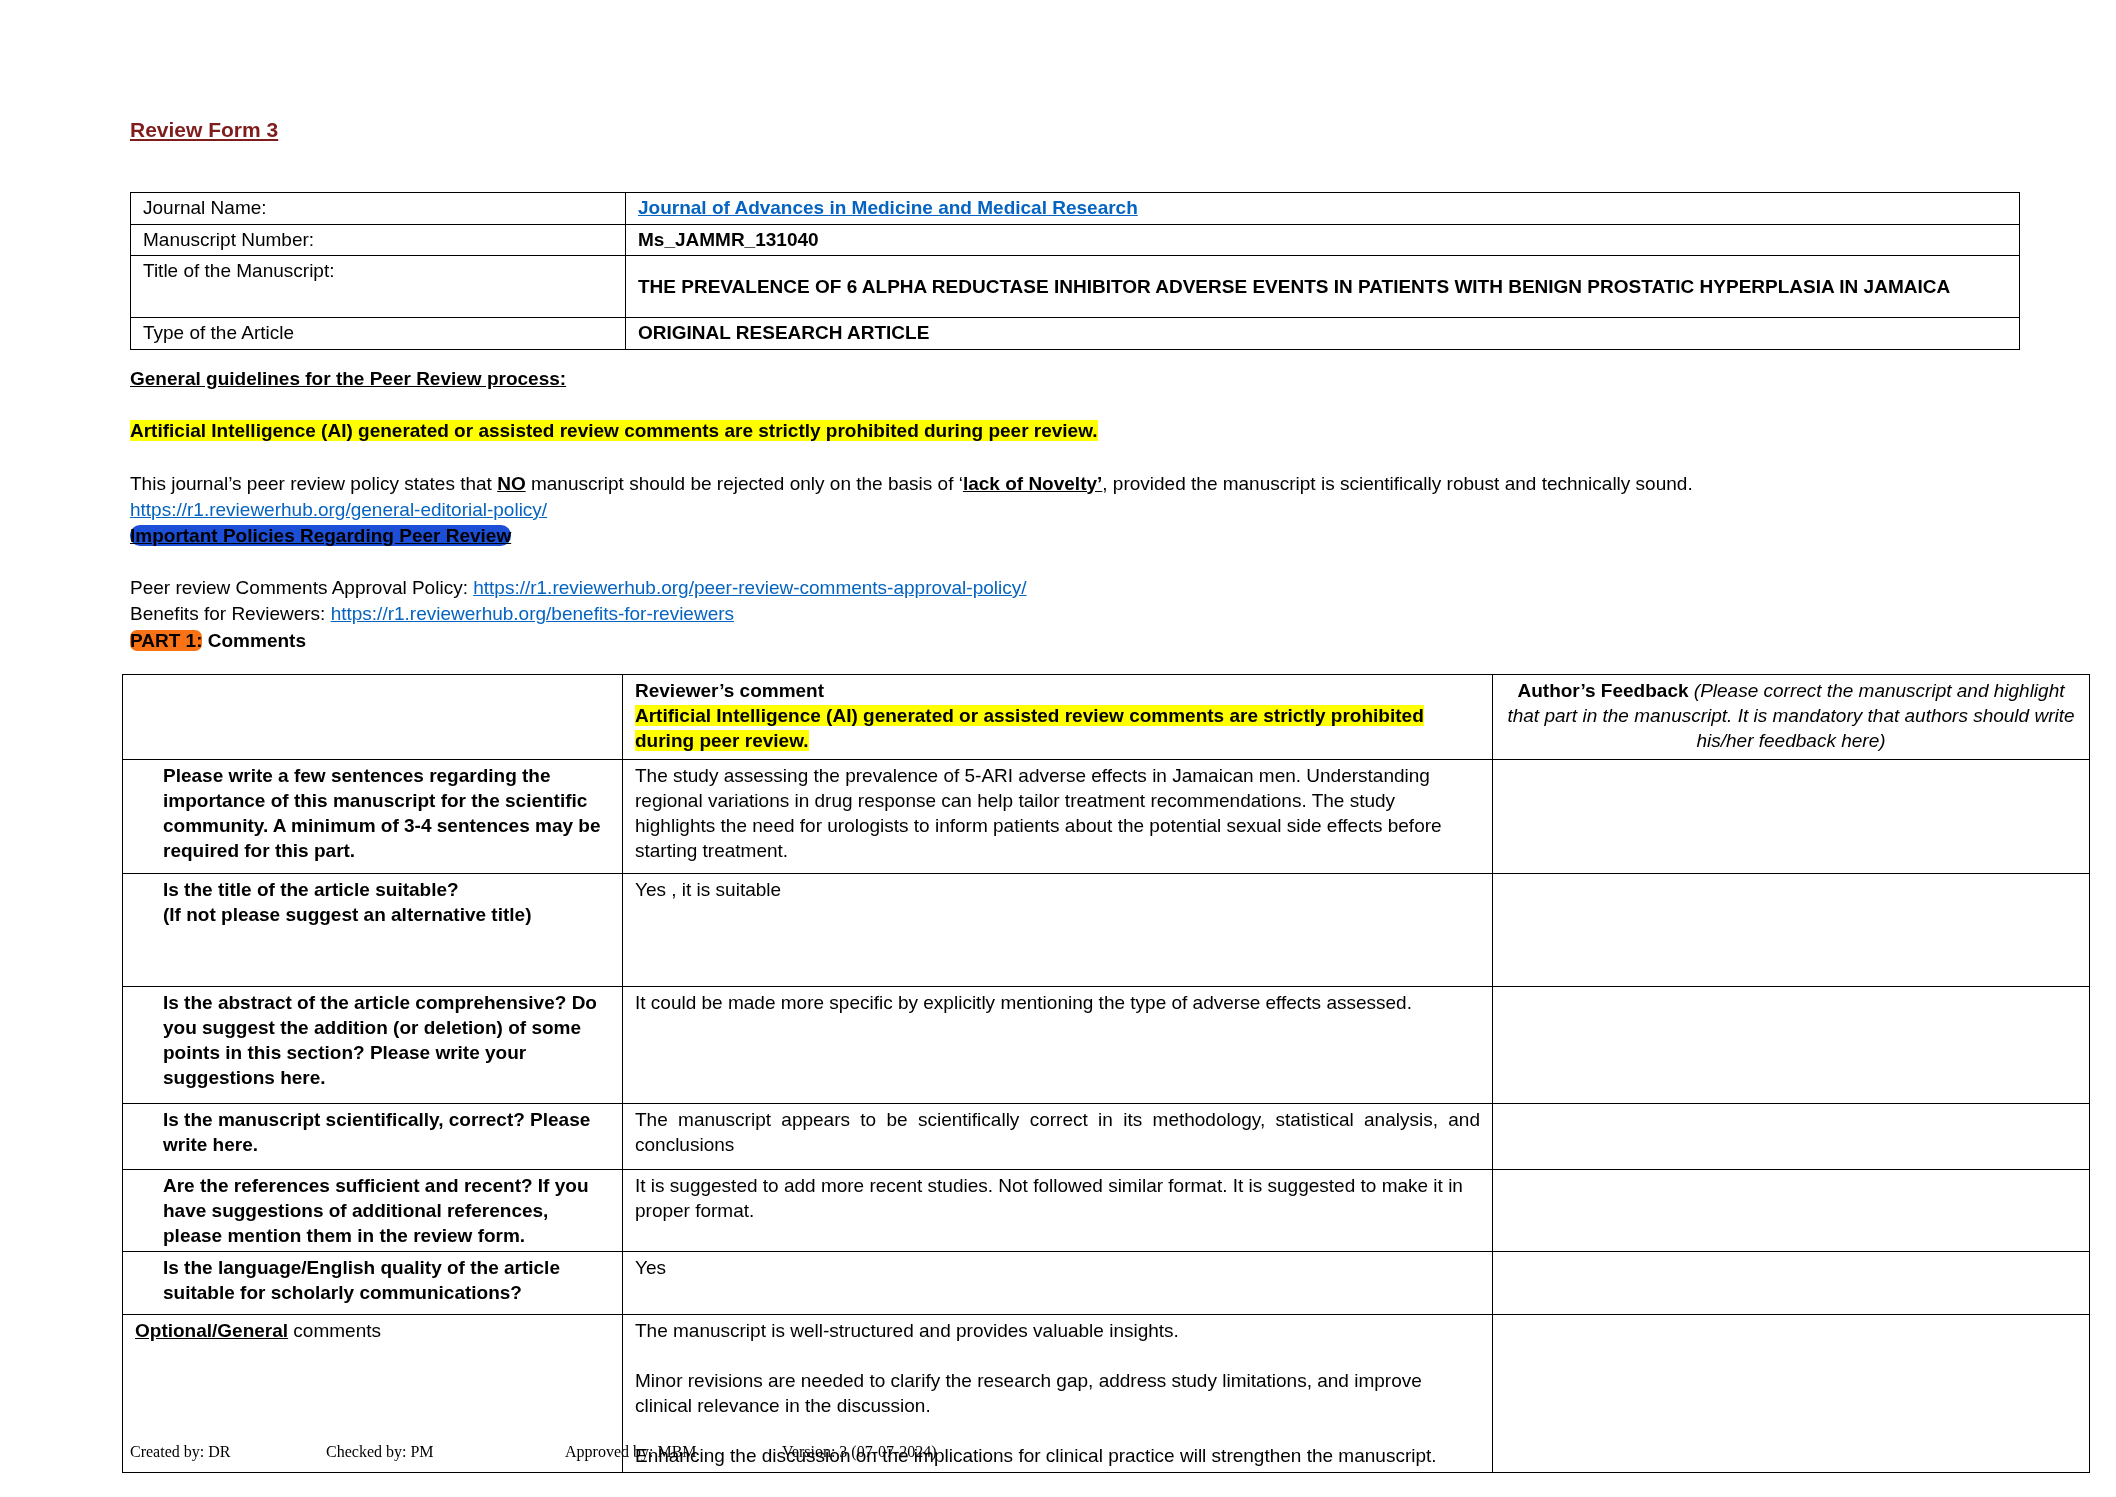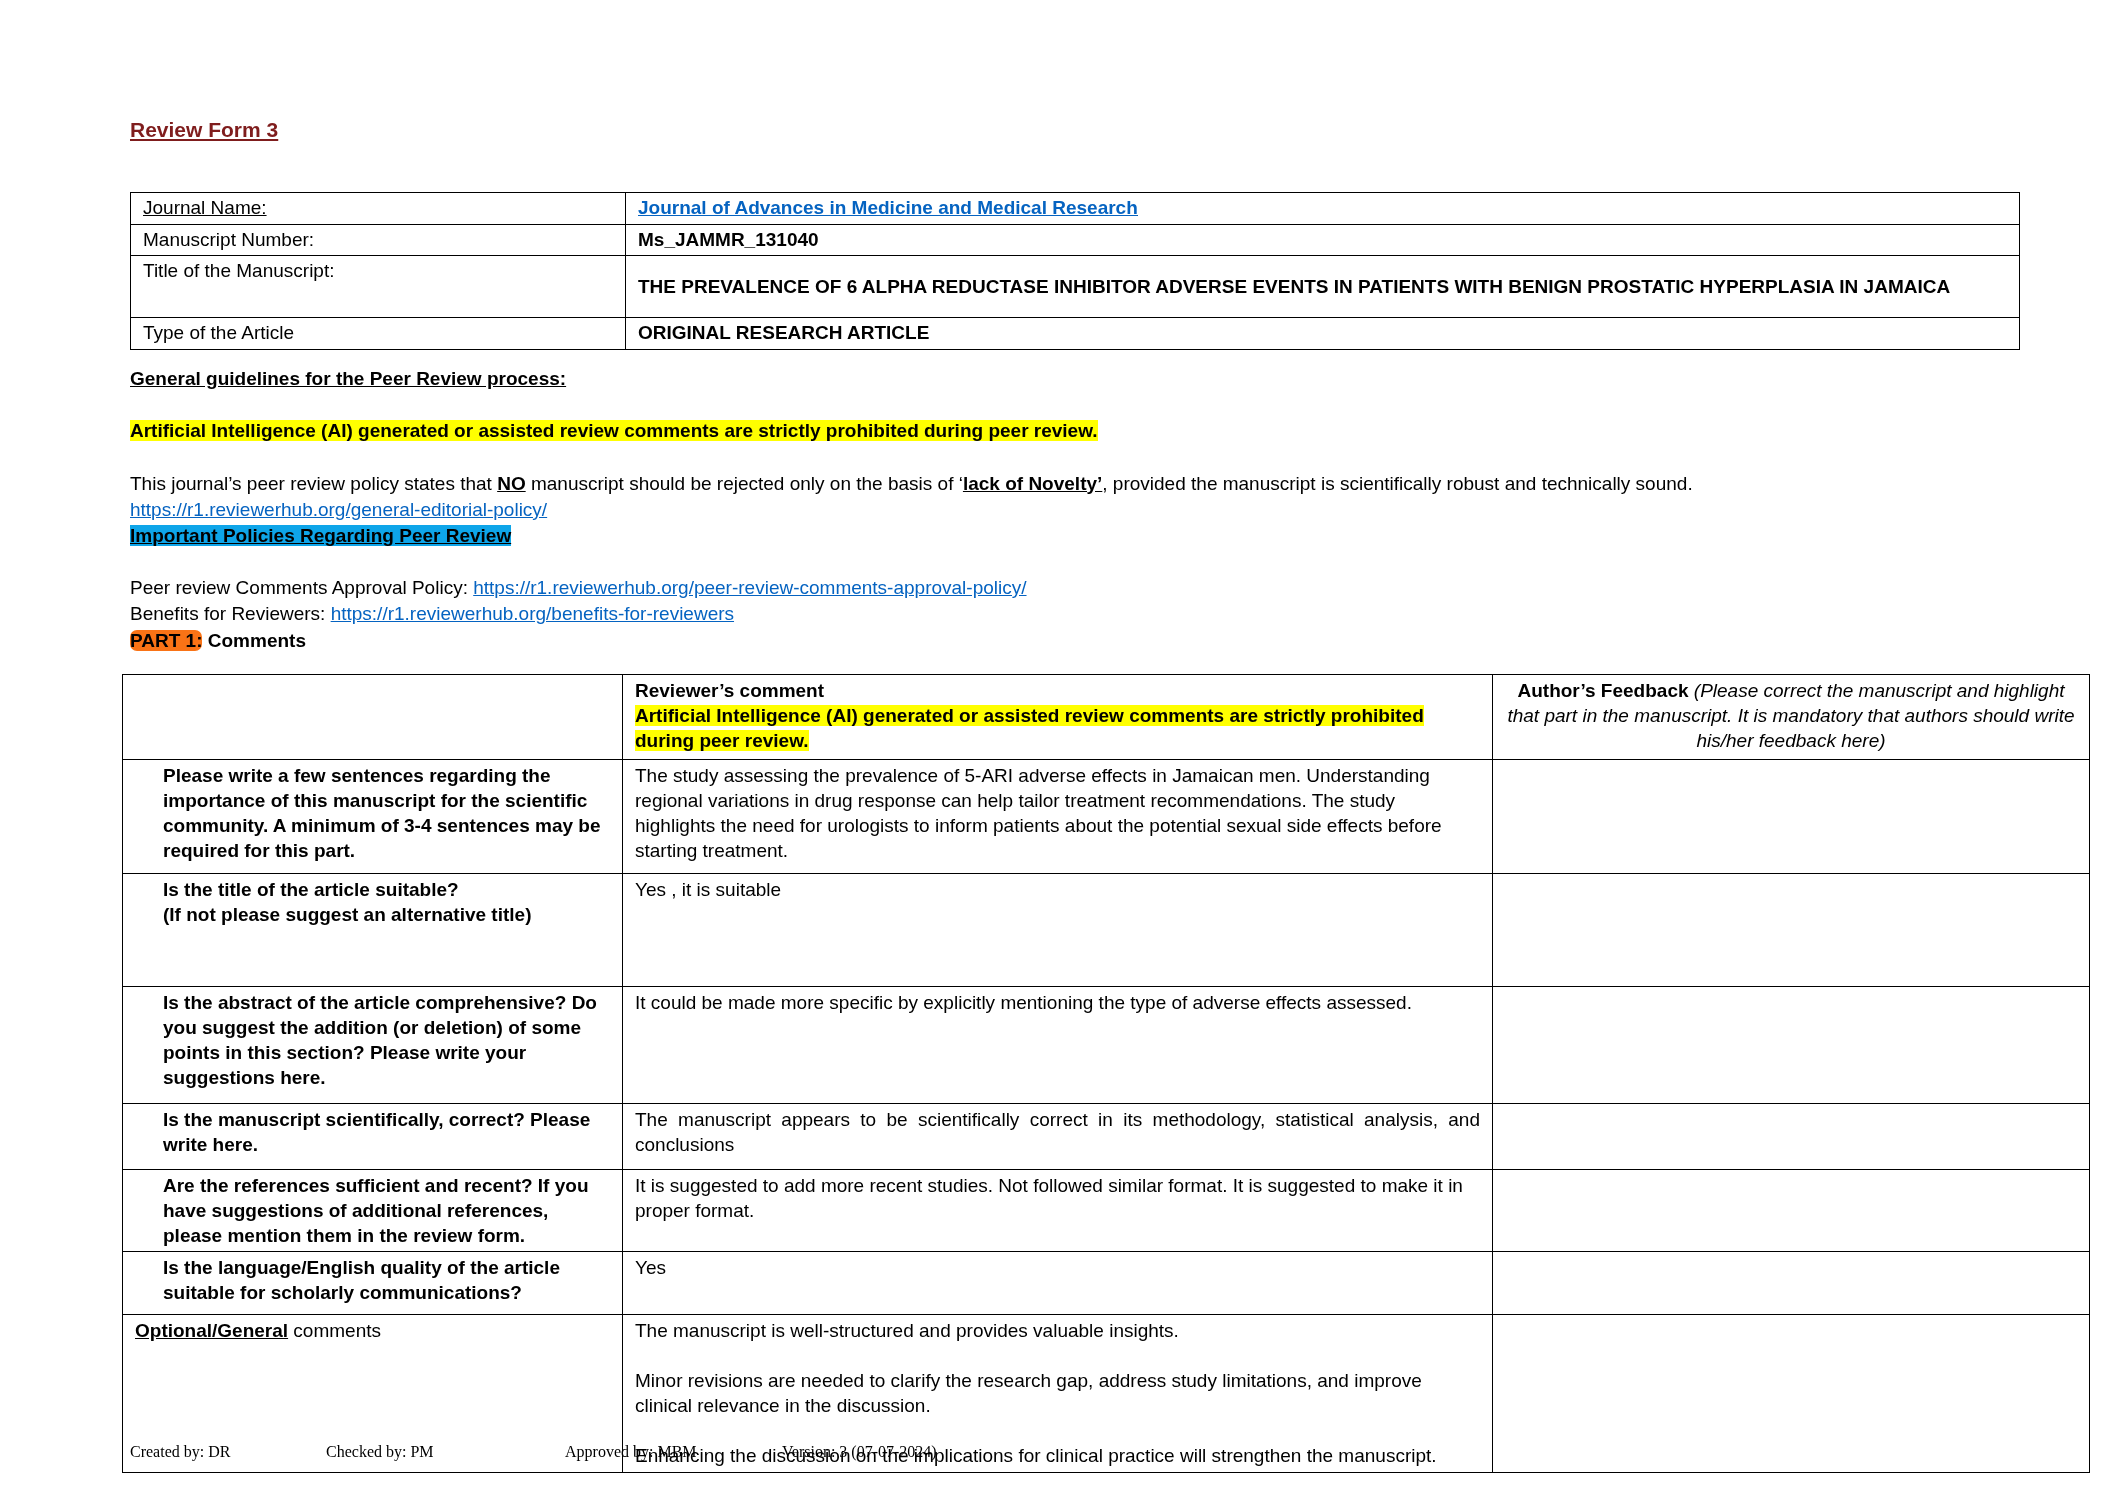--- a/index.html
+++ b/index.html
@@ -28,21 +28,21 @@
   .val-middle { vertical-align: middle; }
 
   .guidelines { font-size: 19px; line-height: 1.38; margin-top: 16px; }
   .g-heading { font-weight: bold; text-decoration: underline; }
   .hl { background: #FFFF00; }
   .g-ai { margin-top: 26px; font-weight: bold; }
   .g-policy { margin-top: 26px; }
   .bu { font-weight: bold; text-decoration: underline; }
   a.link, .link { color: #0563C1; text-decoration: underline; cursor: pointer; }
   .g-block2 { margin-top: 26px; }
-  .important-policies { font-weight: bold; text-decoration: underline; background: #0ea5e9; }
+  .important-policies { font-weight: bold; text-decoration: underline; background: #1d4ed8; border-radius: 10px; }
   .part1-hl { background: #f97316; font-weight: bold; border-radius: 7px; }
   .part1-rest { font-weight: bold; }
 
   .comments-table { width: 1892px; margin-top: 20px; margin-left: -8px; }
   .comments-table .col-q { width: 475px; }
   .comments-table .col-c { width: 845px; }
   .comments-table .col-f { width: 572px; }
   .comments-table td { line-height: 1.32; }
   .qt { font-weight: bold; white-space: pre-line; }
   .q-indent { padding-left: 40px; }
@@ -63,21 +63,21 @@
 </head>
 <body>
 
 <div class="page">
   <div class="content">
 
     <div class="doc-title">Review Form 3</div>
 
     <table class="meta-table">
       <tbody>
-          <tr style="height:30px;text-decoration:underline;">
+          <tr style="height:30px;">
         <td class="label-col">Journal Name:</td>
         <td><span class="journal-link">Journal of Advances in Medicine and Medical Research</span></td>
       </tr>
       <tr style="height:28px;">
         <td>Manuscript Number:</td>
         <td><span class="bold">Ms_JAMMR_131040</span></td>
       </tr>
       <tr style="height:62px;">
         <td>Title of the Manuscript:</td>
         <td class="val-middle"><span class="bold">THE PREVALENCE OF 6 ALPHA REDUCTASE INHIBITOR ADVERSE EVENTS IN PATIENTS WITH BENIGN PROSTATIC HYPERPLASIA IN JAMAICA</span></td>

